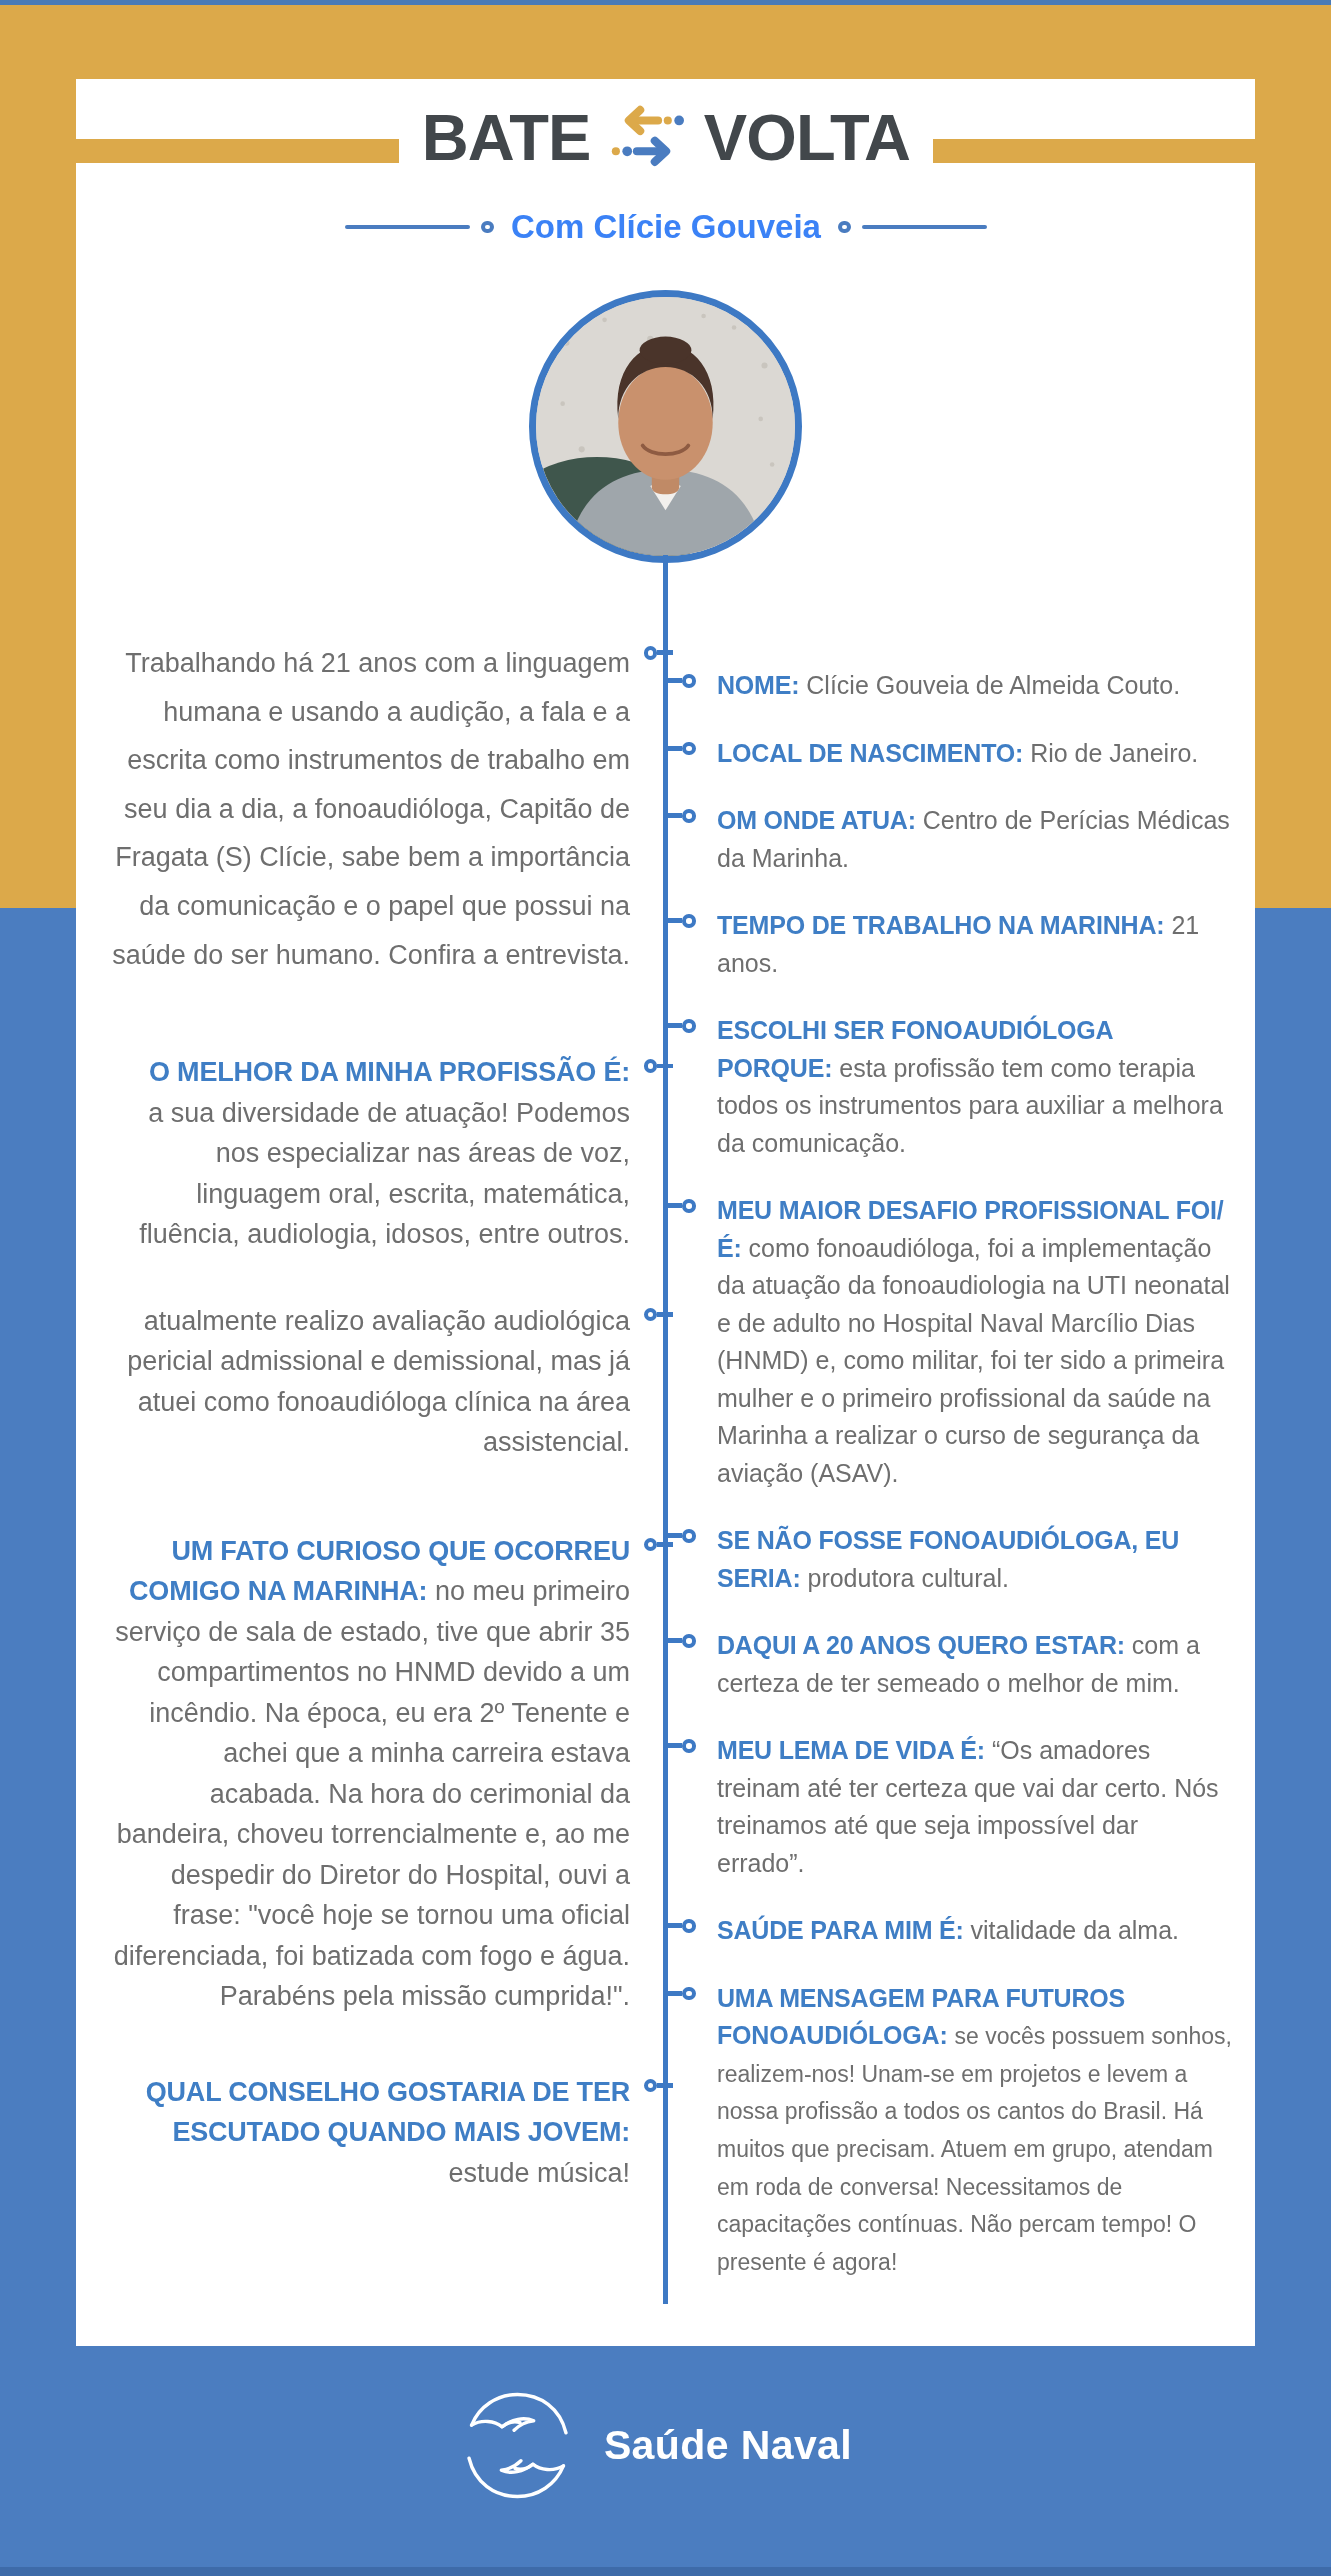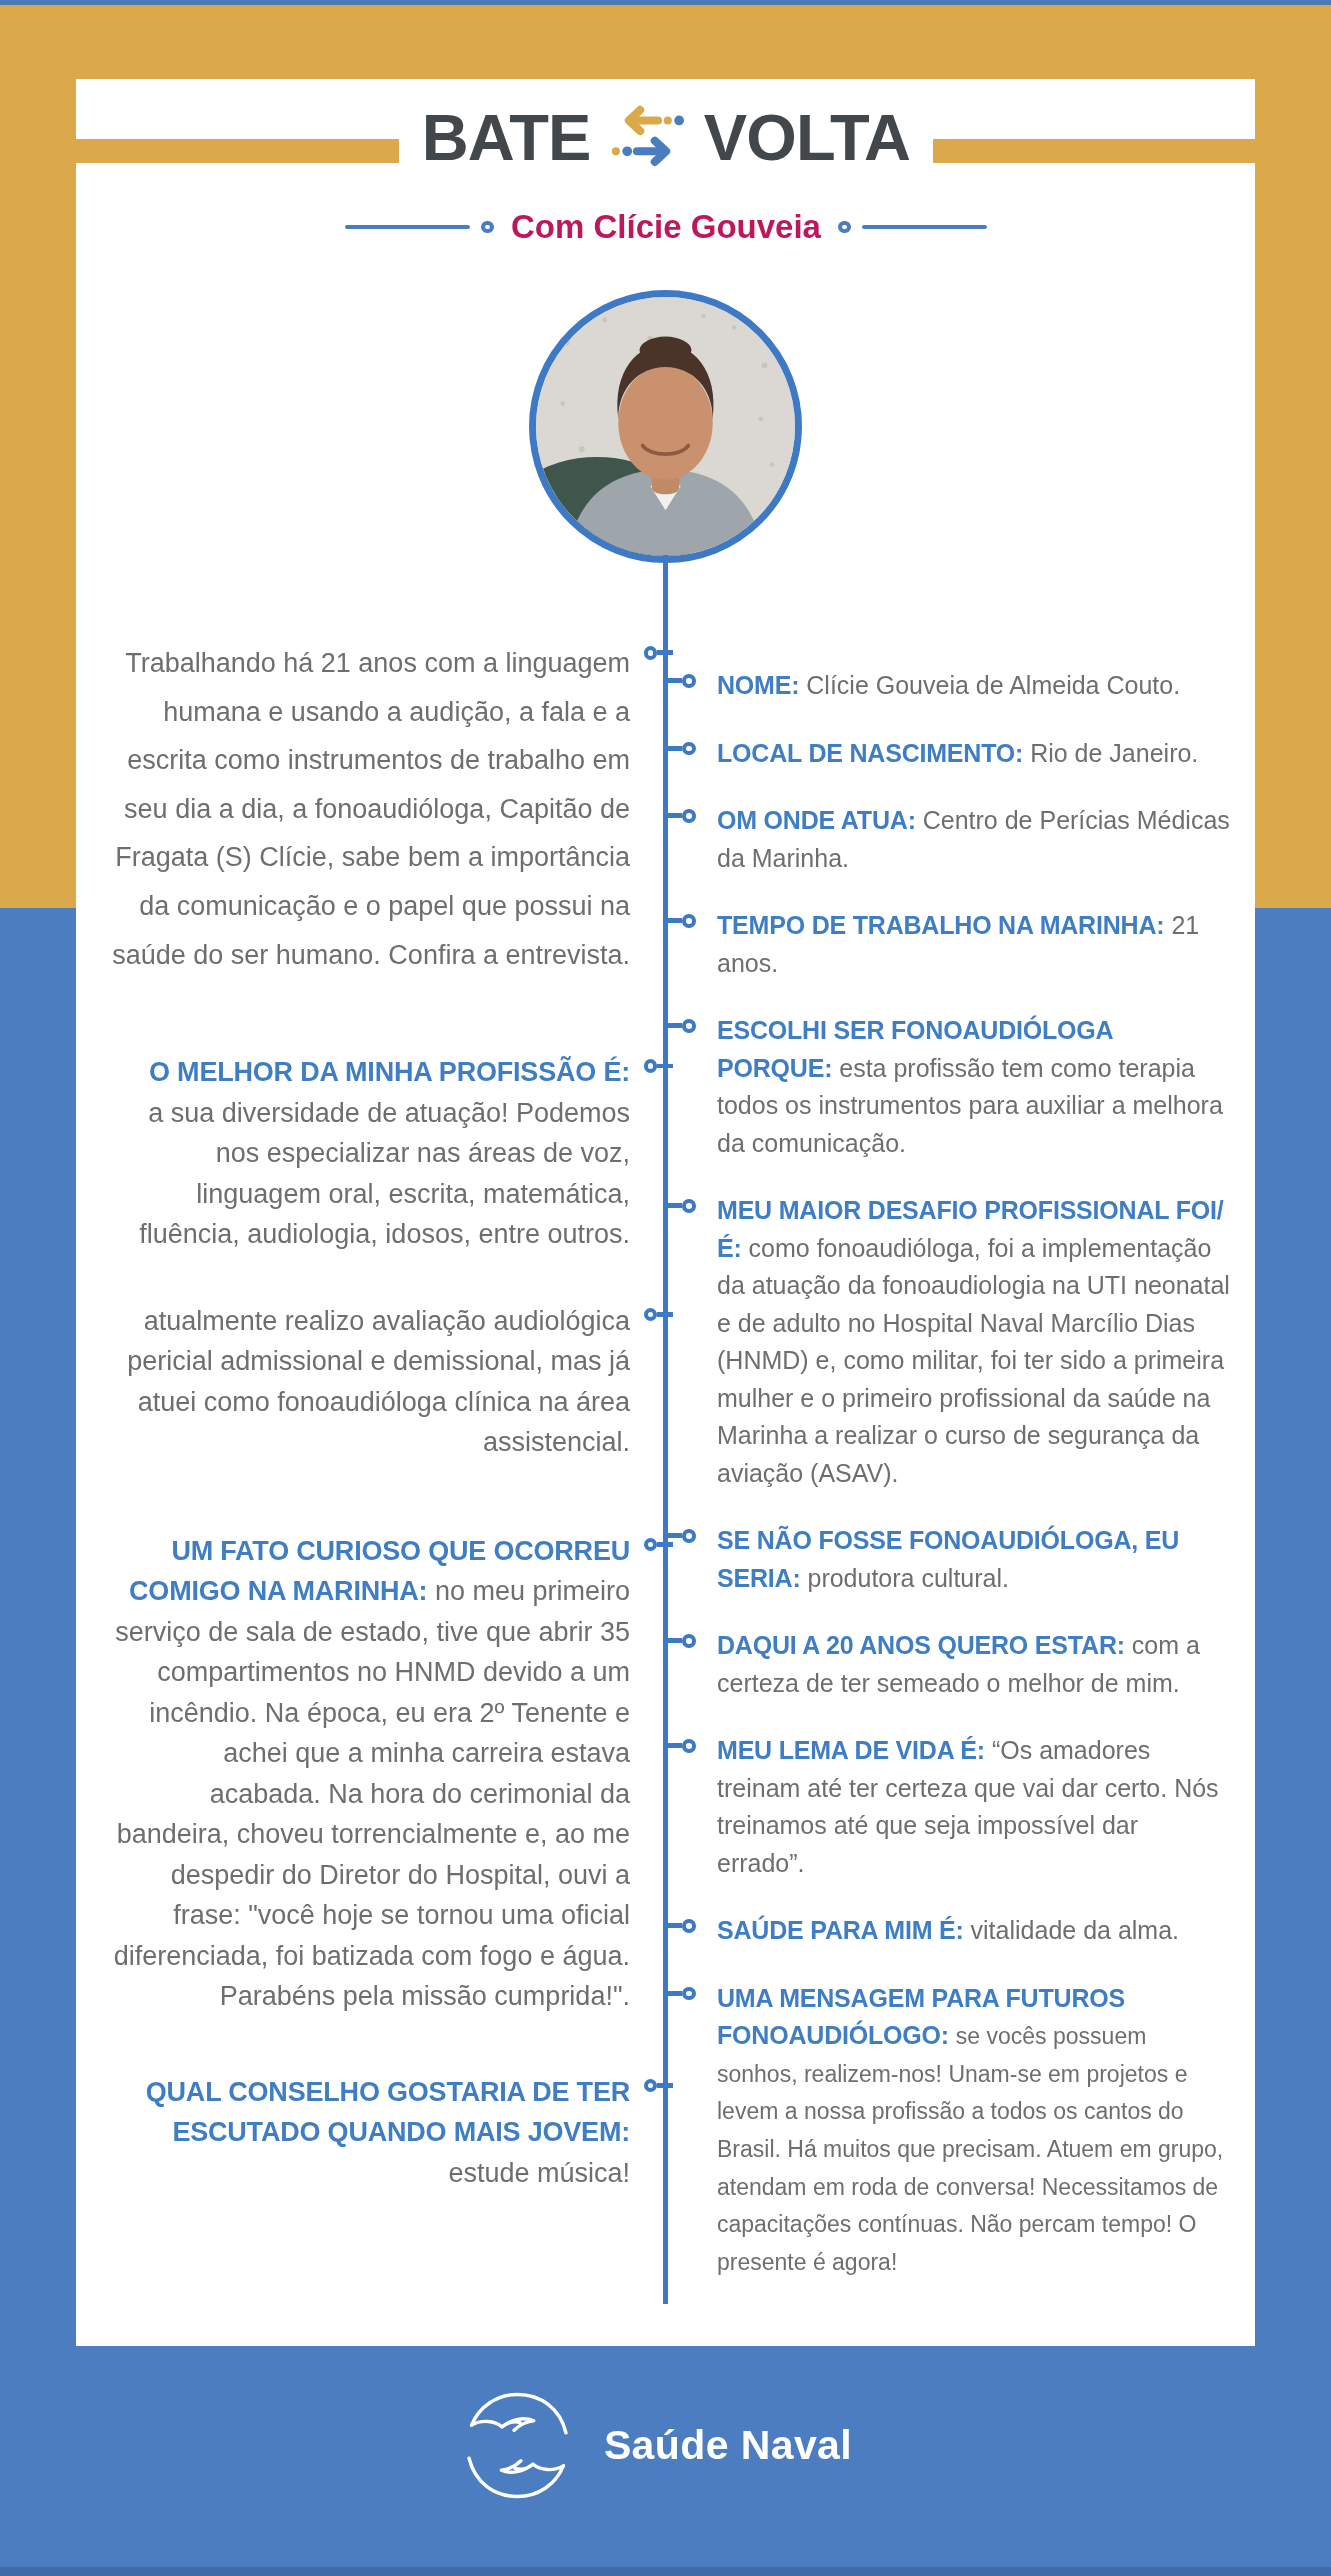--- a/index.html
+++ b/index.html
@@ -28,21 +28,21 @@
     color:#42474B;
   }
   .swap-icon { width:73px; height:73px; }
 
   .subtitle-row {
     position:absolute; left:0; top:208px; width:1332px;
     display:flex; align-items:center; justify-content:center; gap:11px;
   }
   .sub-line { width:125px; height:4px; background:#4A7CC0; border-radius:2.4px; }
   .sub-ring { width:12.7px; height:12.7px; border:4px solid #4A7CC0; border-radius:50%; background:#fff; }
-  .subtitle-text { font-size:33px; font-weight:bold; color:#be185d; letter-spacing:0px; padding:0 6.3px; }
+  .subtitle-text { font-size:33px; font-weight:bold; color:#3b82f6; letter-spacing:0px; padding:0 6.3px; }
 
   .photo-wrap {
     position:absolute; left:529px; top:290px; width:273px; height:273px;
     border-radius:50%; border:7.1px solid #3D79C4; overflow:hidden; background:#DBD8D3;
   }
   .photo-wrap svg { display:block; width:100%; height:100%; }
 
   .vline { position:absolute; left:663px; top:555px; width:4.8px; height:1749px; background:#3D79C4; }
 
   .col { position:absolute; top:639px; }
@@ -280,21 +280,21 @@
       </span>
     <span class="label">SAÚDE PARA MIM É:</span>
     <span class="body">vitalidade da alma.</span>
   </div>
 
   <div class="item item-10">
     <span class="connector">
         <span class="node-dash"></span>
         <span class="node-ring"></span>
       </span>
-    <span class="label">UMA MENSAGEM PARA FUTUROS FONOAUDIÓLOGO:</span>
+    <span class="label">UMA MENSAGEM PARA FUTUROS FONOAUDIÓLOGA:</span>
     <span class="body">se vocês possuem sonhos, realizem-nos! Unam-se em projetos e levem a nossa profissão a todos os cantos do Brasil. Há muitos que precisam. Atuem em grupo, atendam em roda de conversa! Necessitamos de capacitações contínuas. Não percam tempo! O presente é agora!</span>
   </div>
 
 </div>
 
 <div class="footer">
   <svg class="footer-logo" viewBox="0 0 140 140" fill="none" stroke="#ffffff" stroke-width="4" stroke-linecap="round" stroke-linejoin="round">
     <path d="M127,55 C120,26 97,10 70,10 C46,10 25,24 16,46"></path>
     <path d="M16,46 C28,39 43,41 52,48 C63,39 78,36 89,41 C80,42 72,46 66,52"></path>
     <path d="M52,48 C58,43 66,41 73,43"></path>

